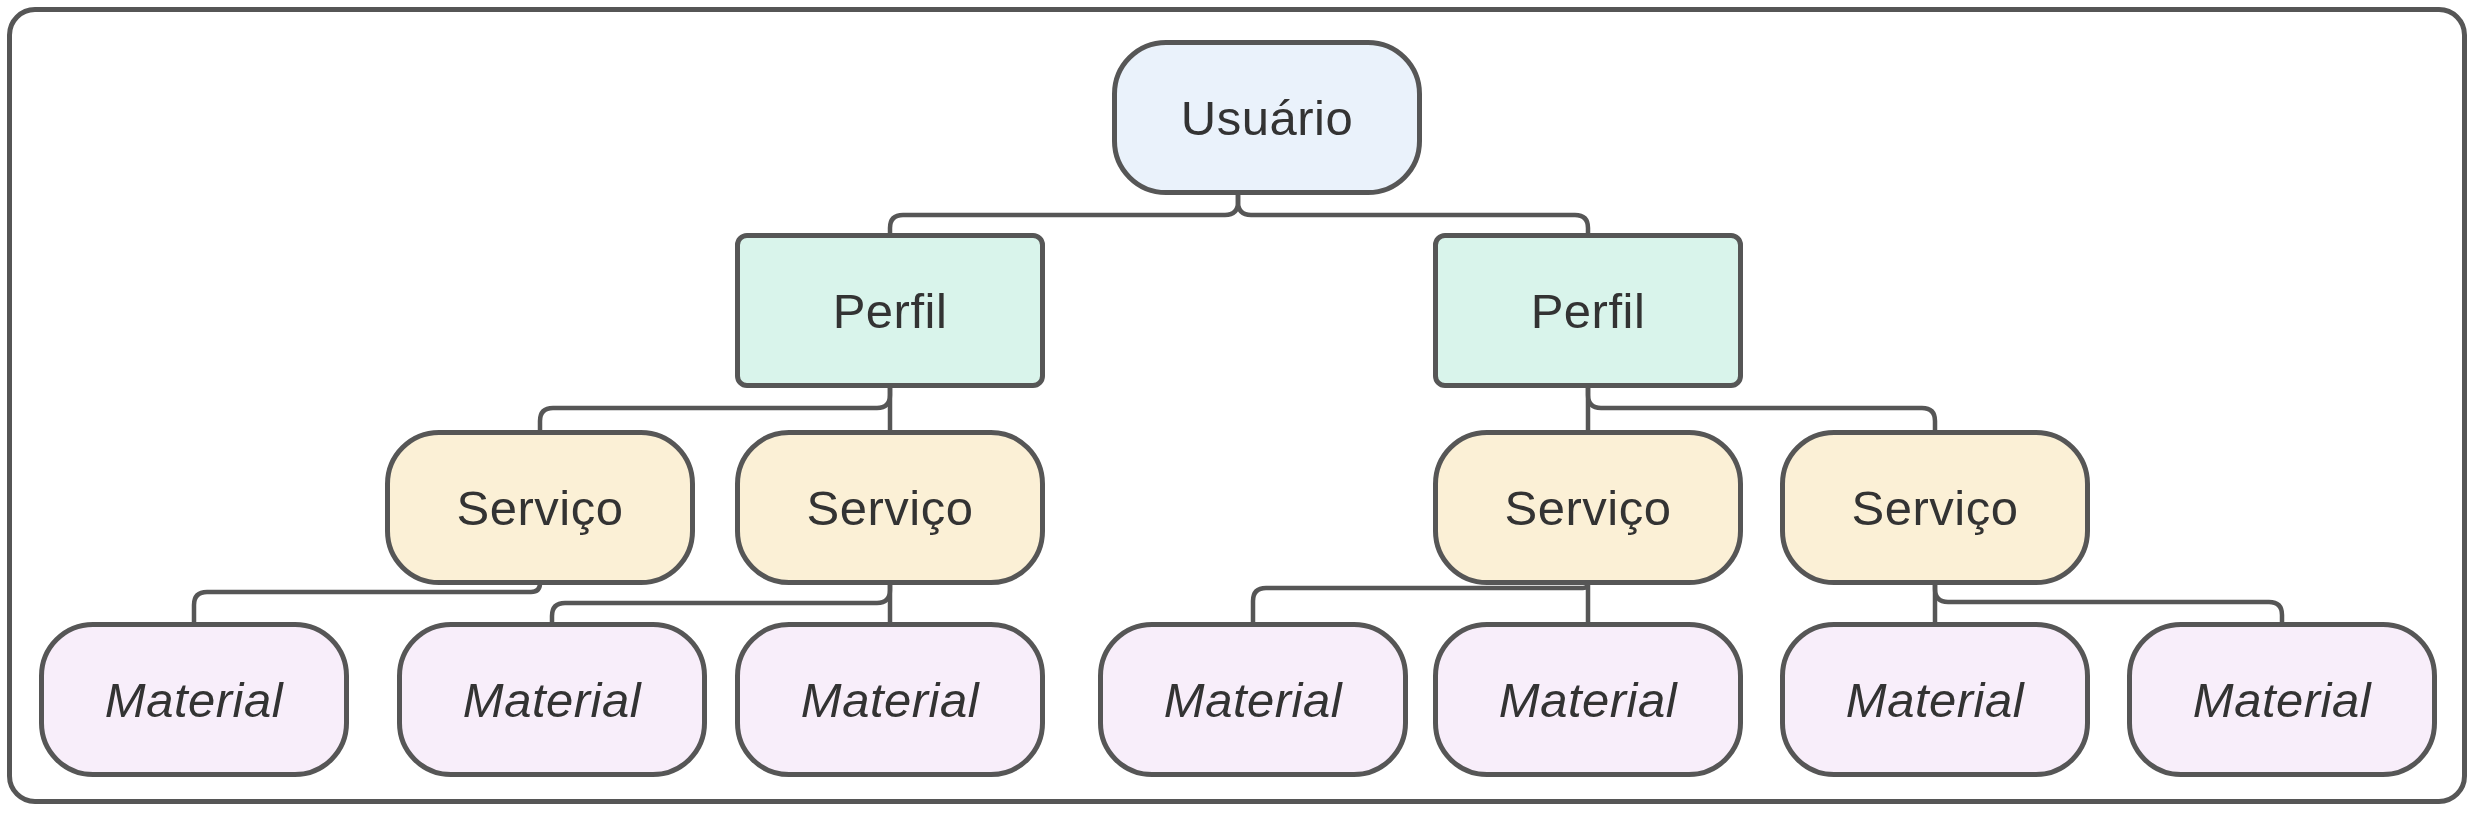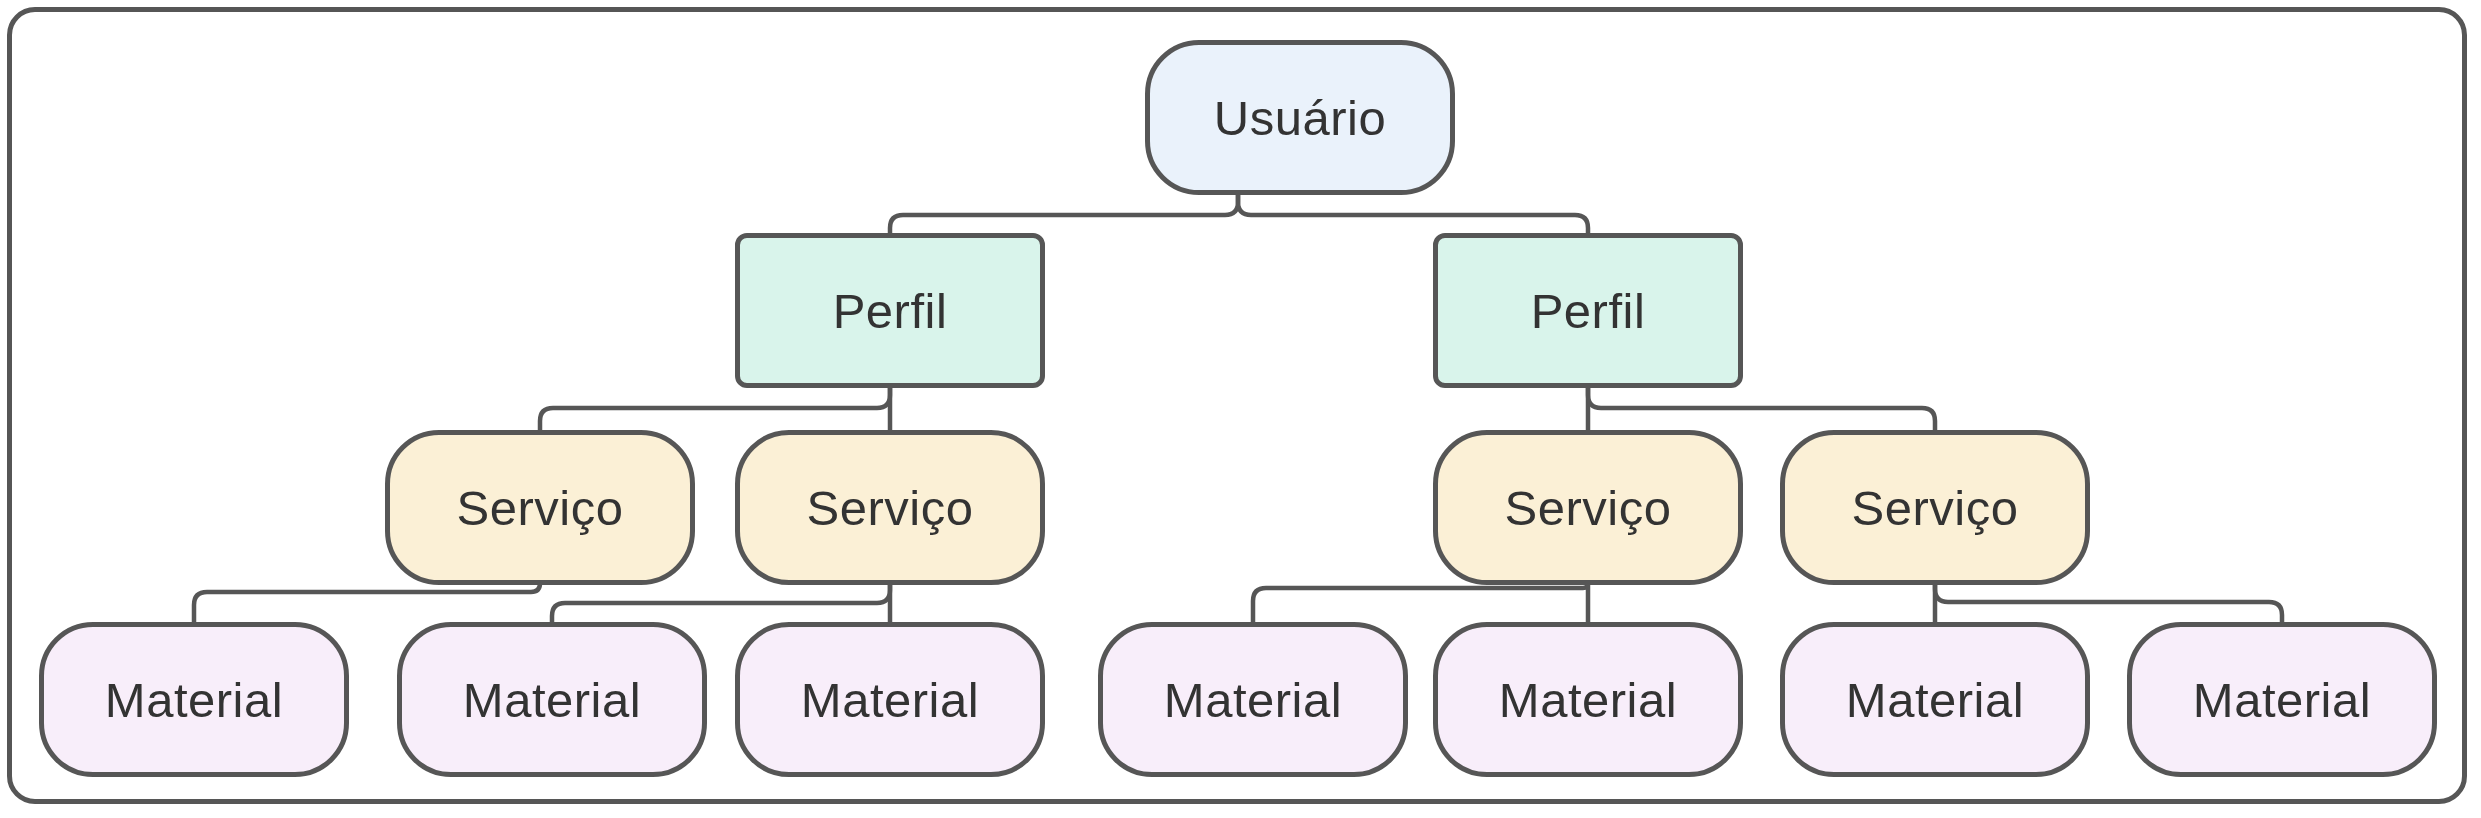--- a/index.html
+++ b/index.html
@@ -44,21 +44,21 @@
     align-items: center;
     justify-content: center;
     font-size: 49px;
     color: #333333;
     letter-spacing: 0.5px;
     white-space: nowrap;
   }
   .node.usuario  { background: #EAF2FB; }
   .node.perfil   { background: #D9F4EB; border-radius: 12px; }
   .node.servico  { background: #FBF0D6; }
-  .node.material { background: #F8EEFA; }
+  .node.material { background: #F8EEFA; font-style: italic; }
 </style>
 </head>
 <body>
 
 <div class="canvas">
   <div class="frame"></div>
   <svg class="edges" width="2481" height="818" viewBox="0 0 2481 818" aria-hidden="true">
       <path d="M 1238 193 L 1238 202 Q 1238 215 1225 215 L 903 215 Q 890 215 890 228 L 890 235" fill="none" stroke="#565656" stroke-width="4.5" stroke-linecap="round"></path>
       <path d="M 1238 193 L 1238 202 Q 1238 215 1251 215 L 1575 215 Q 1588 215 1588 228 L 1588 235" fill="none" stroke="#565656" stroke-width="4.5" stroke-linecap="round"></path>
       <path d="M 890 386 L 890 395 Q 890 408 877 408 L 553 408 Q 540 408 540 421 L 540 432" fill="none" stroke="#565656" stroke-width="4.5" stroke-linecap="round"></path>
@@ -67,21 +67,21 @@
       <path d="M 1588 386 L 1588 395 Q 1588 408 1601 408 L 1922 408 Q 1935 408 1935 421 L 1935 432" fill="none" stroke="#565656" stroke-width="4.5" stroke-linecap="round"></path>
       <path d="M 540 583 L 540 583 Q 540 592 531 592 L 207 592 Q 194 592 194 605 L 194 624" fill="none" stroke="#565656" stroke-width="4.5" stroke-linecap="round"></path>
       <path d="M 890 583 L 890 590 Q 890 603 877 603 L 565 603 Q 552 603 552 616 L 552 624" fill="none" stroke="#565656" stroke-width="4.5" stroke-linecap="round"></path>
       <path d="M 890 583 L 890 624" fill="none" stroke="#565656" stroke-width="4.5" stroke-linecap="round"></path>
       <path d="M 1588 583 L 1588 583 Q 1588 588 1583 588 L 1266 588 Q 1253 588 1253 601 L 1253 624" fill="none" stroke="#565656" stroke-width="4.5" stroke-linecap="round"></path>
       <path d="M 1588 583 L 1588 624" fill="none" stroke="#565656" stroke-width="4.5" stroke-linecap="round"></path>
       <path d="M 1935 583 L 1935 624" fill="none" stroke="#565656" stroke-width="4.5" stroke-linecap="round"></path>
       <path d="M 1935 583 L 1935 589 Q 1935 602 1948 602 L 2269 602 Q 2282 602 2282 615 L 2282 624" fill="none" stroke="#565656" stroke-width="4.5" stroke-linecap="round"></path>
     </svg>
   <div id="nodes-layer">
-      <div class="node usuario" style="left: 1145px; top: 40px;">
+      <div class="node usuario" style="left: 1112px; top: 40px;">
         <span>Usuário</span>
       </div>
       <div class="node perfil" style="left: 735px; top: 233px;">
         <span>Perfil</span>
       </div>
       <div class="node perfil" style="left: 1433px; top: 233px;">
         <span>Perfil</span>
       </div>
       <div class="node servico" style="left: 385px; top: 430px;">
         <span>Serviço</span>

